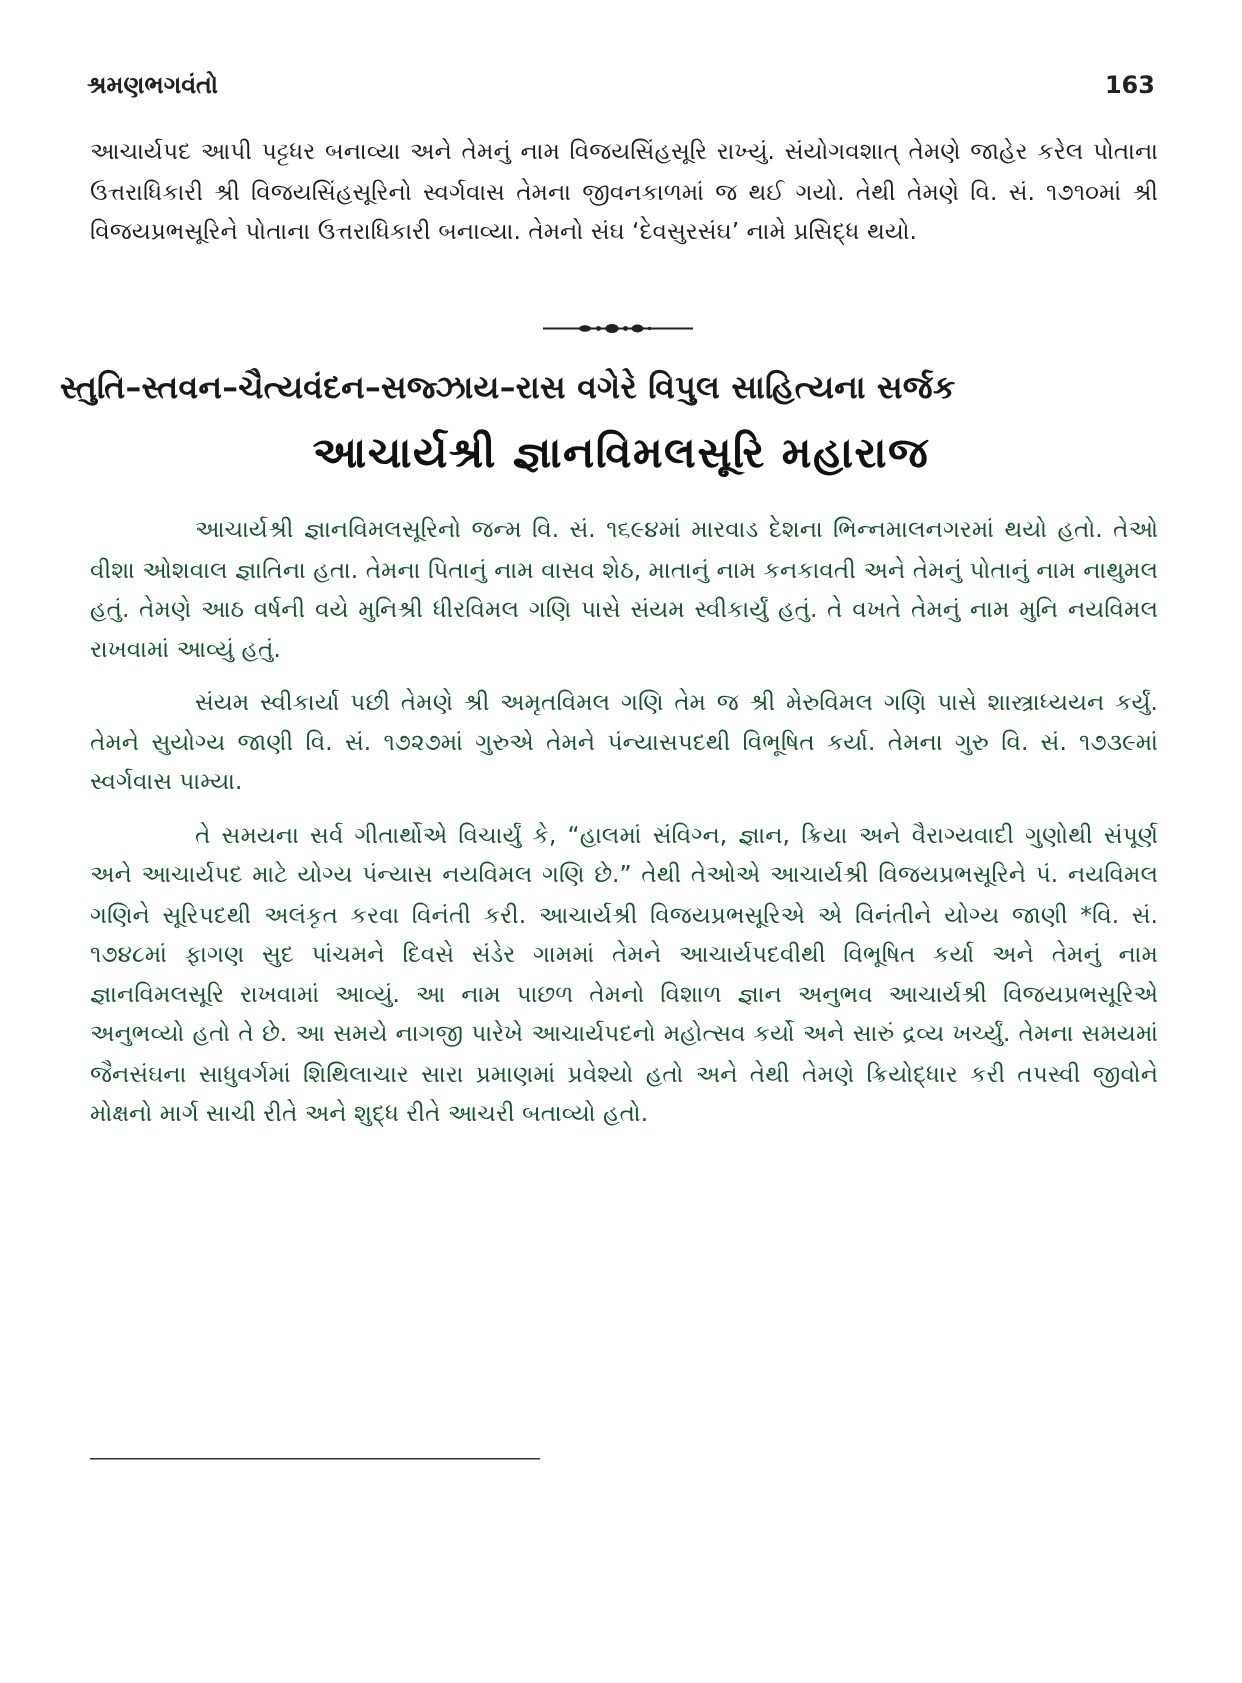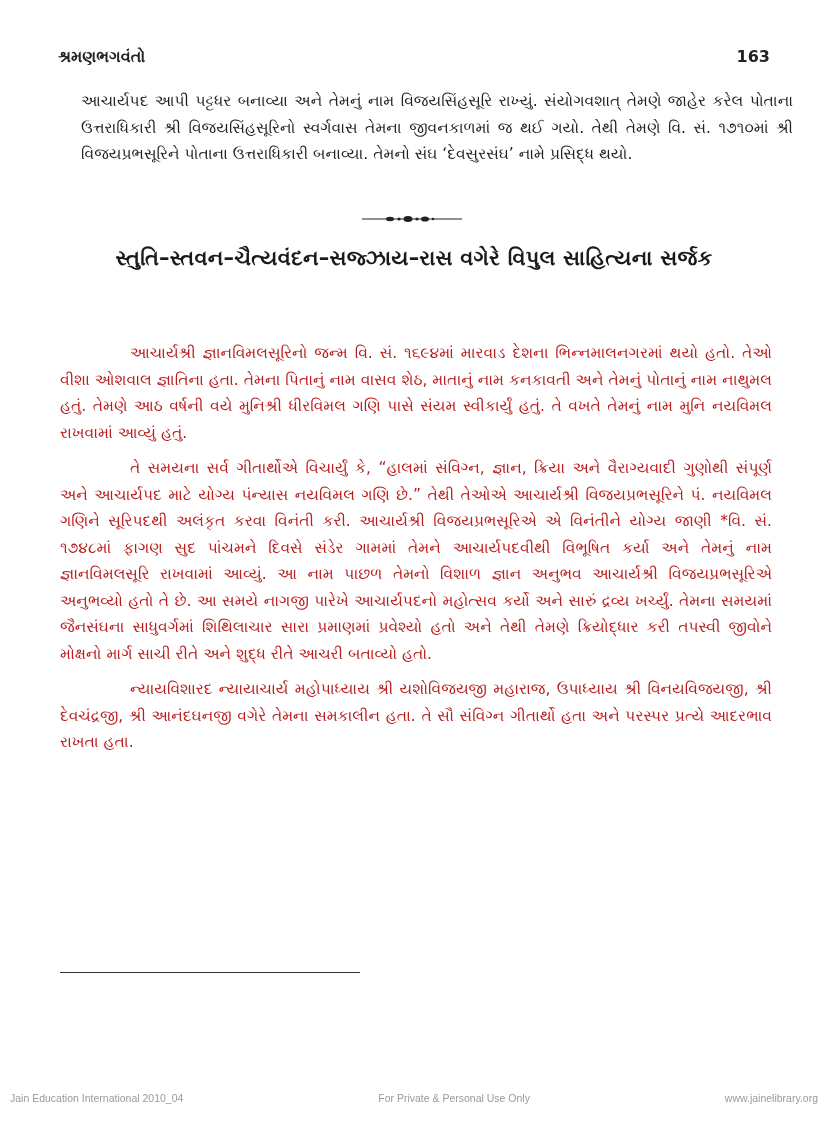--- a/index.html
+++ b/index.html
@@ -36,34 +36,34 @@
     .body-text {
       position: absolute;
       left: 60px;
       width: 712px;
       font-size: 15.5px;
       line-height: 26.5px;
       text-align: justify;
       text-align-last: left;
       color: #1e1e1e;
     }
-    .p1 { top: 88px; margin-left: 21px; }
+    .p1 { top: 88px; }
     .ornament {
       position: absolute;
       top: 214px;
       left: 362px;
       width: 100px;
       height: 10px;
     }
     .subtitle {
       position: absolute;
       top: 246px;
       left: 40px;
       width: 748px;
-      text-align: center;
+      text-align: left;
       font-size: 21px;
       font-weight: bold;
       color: #1a1a1a;
       letter-spacing: 0.2px;
     }
     .title {
       position: absolute;
       top: 285px;
       left: 40px;
       width: 748px;
@@ -73,21 +73,21 @@
       color: #111;
       letter-spacing: 1px;
     }
     .main-text {
       position: absolute;
       top: 340px;
       left: 60px;
       width: 712px;
       font-size: 15.5px;
       line-height: 26.5px;
-      color: #b91c1c;
+      color: #14532d;
     }
     .main-text p {
       margin: 0 0 9px 0;
       text-indent: 70px;
       text-align: justify;
     }
     .footnote-rule {
       position: absolute;
       top: 972px;
       left: 60px;
@@ -134,28 +134,24 @@
     <line x1="0" y1="5" x2="100" y2="5" stroke="#222" stroke-width="1.2"></line>
     <ellipse cx="28" cy="5" rx="4" ry="2.2" fill="#222"></ellipse>
     <circle cx="37" cy="5" r="1.6" fill="#222"></circle>
     <ellipse cx="46" cy="5" rx="4.5" ry="3" fill="#222"></ellipse>
     <circle cx="55" cy="5" r="1.6" fill="#222"></circle>
     <ellipse cx="63" cy="5" rx="4" ry="2.6" fill="#222"></ellipse>
     <circle cx="71" cy="5" r="1.2" fill="#222"></circle>
   </svg>
 
   <div class="subtitle">સ્તુતિ–સ્તવન–ચૈત્યવંદન–સજ્ઝાય–રાસ વગેરે વિપુલ સાહિત્યના સર્જક</div>
+  <div class="title">આચાર્યશ્રી જ્ઞાનવિમલસૂરિ મહારાજ</div>
 
   <div class="main-text">
     <p>આચાર્યશ્રી જ્ઞાનવિમલસૂરિનો જન્મ વિ. સં. ૧૬૯૪માં મારવાડ દેશના ભિન્નમાલનગરમાં થયો હતો. તેઓ વીશા ઓશવાલ જ્ઞાતિના હતા. તેમના પિતાનું નામ વાસવ શેઠ, માતાનું નામ કનકાવતી અને તેમનું પોતાનું નામ નાથુમલ હતું. તેમણે આઠ વર્ષની વયે મુનિશ્રી ધીરવિમલ ગણિ પાસે સંયમ સ્વીકાર્યું હતું. તે વખતે તેમનું નામ મુનિ નયવિમલ રાખવામાં આવ્યું હતું.</p>
+    <p>સંયમ સ્વીકાર્યા પછી તેમણે શ્રી અમૃતવિમલ ગણિ તેમ જ શ્રી મેરુવિમલ ગણિ પાસે શાસ્ત્રાધ્યયન કર્યું. તેમને સુયોગ્ય જાણી વિ. સં. ૧૭૨૭માં ગુરુએ તેમને પંન્યાસપદથી વિભૂષિત કર્યા. તેમના ગુરુ વિ. સં. ૧૭૩૯માં સ્વર્ગવાસ પામ્યા.</p>
     <p>તે સમયના સર્વ ગીતાર્થોએ વિચાર્યું કે, “હાલમાં સંવિગ્ન, જ્ઞાન, ક્રિયા અને વૈરાગ્યવાદી ગુણોથી સંપૂર્ણ અને આચાર્યપદ માટે યોગ્ય પંન્યાસ નયવિમલ ગણિ છે.” તેથી તેઓએ આચાર્યશ્રી વિજયપ્રભસૂરિને પં. નયવિમલ ગણિને સૂરિપદથી અલંકૃત કરવા વિનંતી કરી. આચાર્યશ્રી વિજયપ્રભસૂરિએ એ વિનંતીને યોગ્ય જાણી *વિ. સં. ૧૭૪૮માં ફાગણ સુદ પાંચમને દિવસે સંડેર ગામમાં તેમને આચાર્યપદવીથી વિભૂષિત કર્યા અને તેમનું નામ જ્ઞાનવિમલસૂરિ રાખવામાં આવ્યું. આ નામ પાછળ તેમનો વિશાળ જ્ઞાન અનુભવ આચાર્યશ્રી વિજયપ્રભસૂરિએ અનુભવ્યો હતો તે છે. આ સમયે નાગજી પારેખે આચાર્યપદનો મહોત્સવ કર્યો અને સારું દ્રવ્ય ખર્ચ્યું. તેમના સમયમાં જૈનસંઘના સાધુવર્ગમાં શિથિલાચાર સારા પ્રમાણમાં પ્રવેશ્યો હતો અને તેથી તેમણે ક્રિયોદ્ધાર કરી તપસ્વી જીવોને મોક્ષનો માર્ગ સાચી રીતે અને શુદ્ધ રીતે આચરી બતાવ્યો હતો.</p>
-    <p>ન્યાયવિશારદ ન્યાયાચાર્ય મહોપાધ્યાય શ્રી યશોવિજયજી મહારાજ, ઉપાધ્યાય શ્રી વિનયવિજયજી, શ્રી દેવચંદ્રજી, શ્રી આનંદઘનજી વગેરે તેમના સમકાલીન હતા. તે સૌ સંવિગ્ન ગીતાર્થો હતા અને પરસ્પર પ્રત્યે આદરભાવ રાખતા હતા.</p>
   </div>
 
   <div class="footnote-rule"></div>
 
-  <div class="footer">
-    <span>Jain Education International   2010_04</span>
-    <span>For Private &amp; Personal Use Only</span>
-    <span>www.jainelibrary.org</span>
-  </div>
 
 </div>
 
 </body></html>

